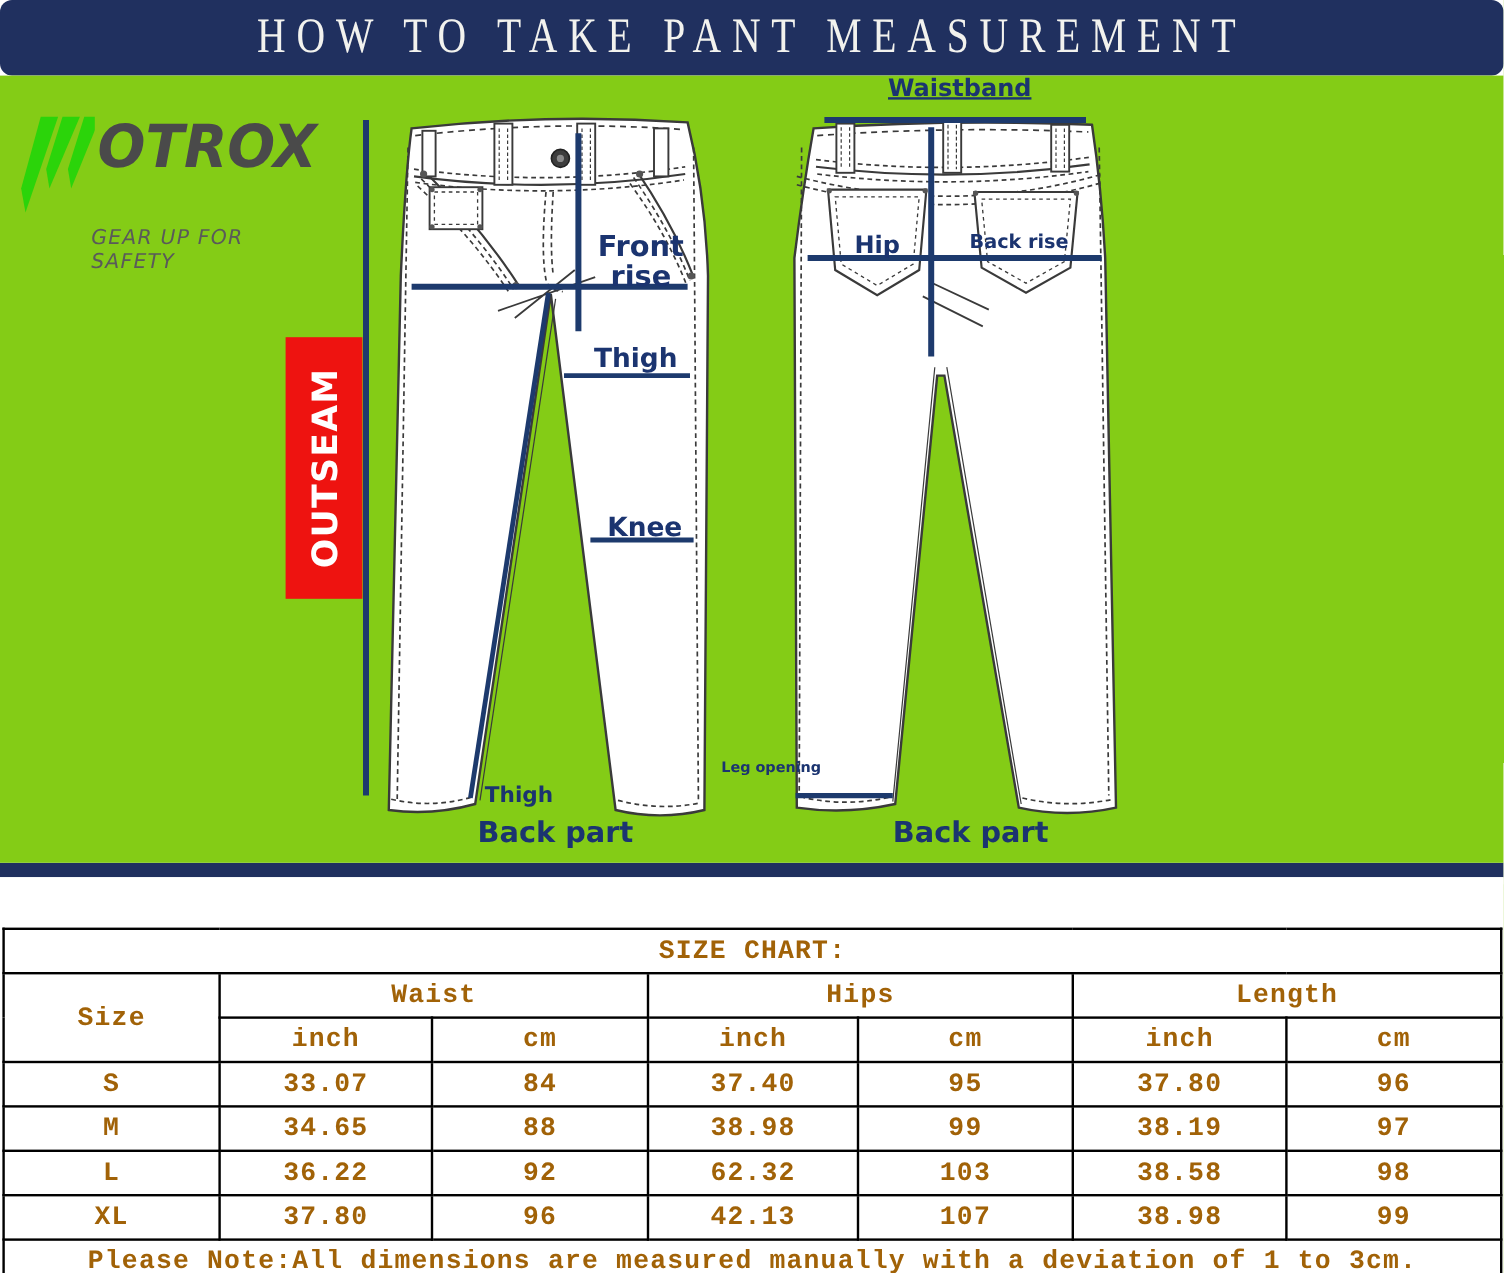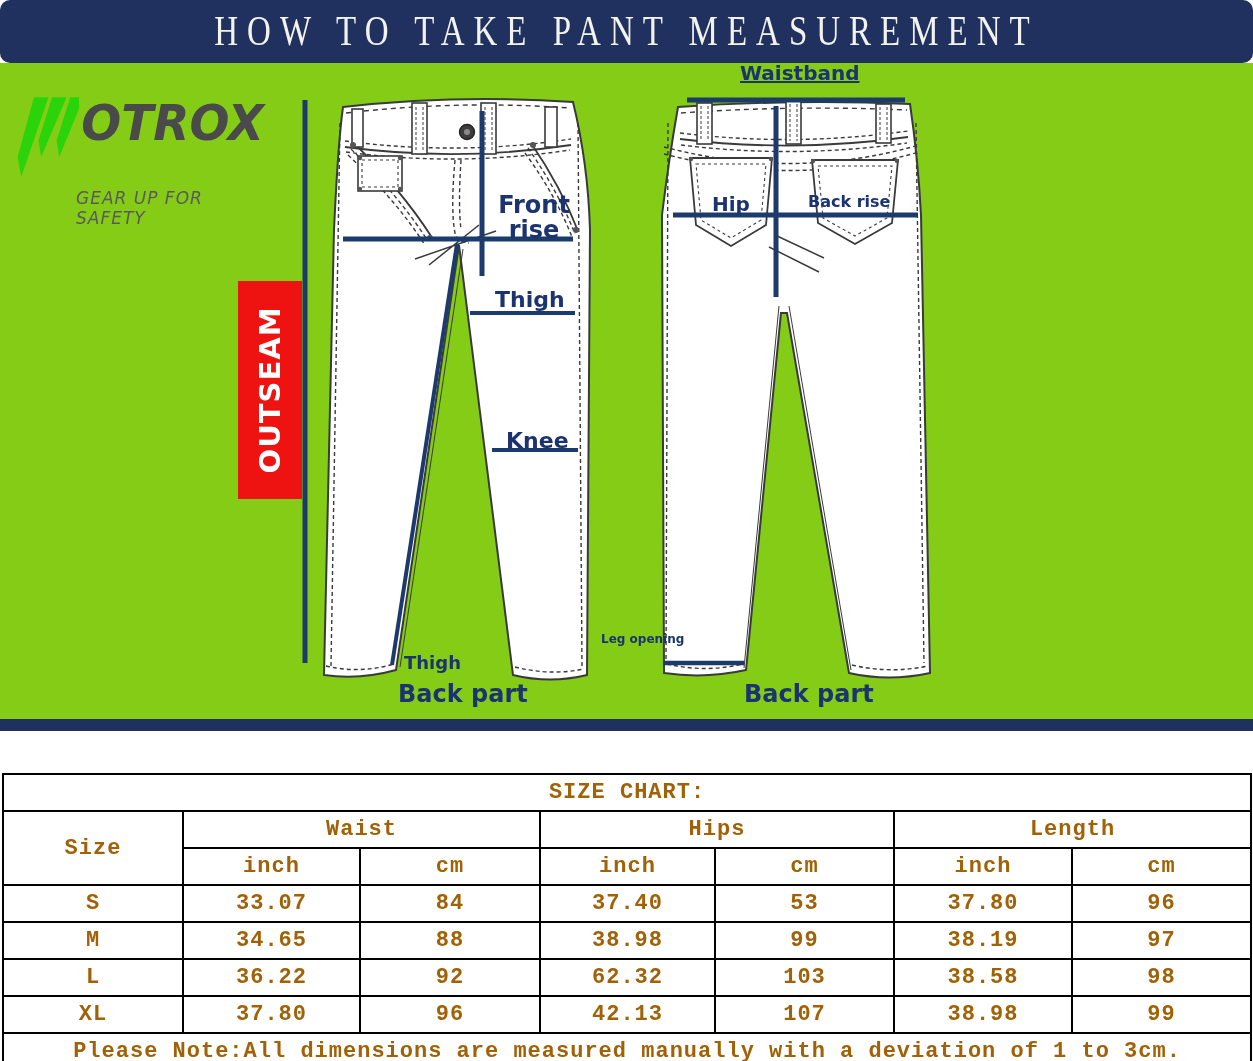--- a/index.html
+++ b/index.html
@@ -194,21 +194,21 @@
       <th class="unit">inch</th>
       <th class="unit">cm</th>
       <th class="unit">inch</th>
       <th class="unit">cm</th>
     </tr>
     <tr>
       <td>S</td>
       <td>33.07</td>
       <td>84</td>
       <td>37.40</td>
-      <td>53</td>
+      <td>95</td>
       <td>37.80</td>
       <td>96</td>
     </tr>
     <tr>
       <td>M</td>
       <td>34.65</td>
       <td>88</td>
       <td>38.98</td>
       <td>99</td>
       <td>38.19</td>

